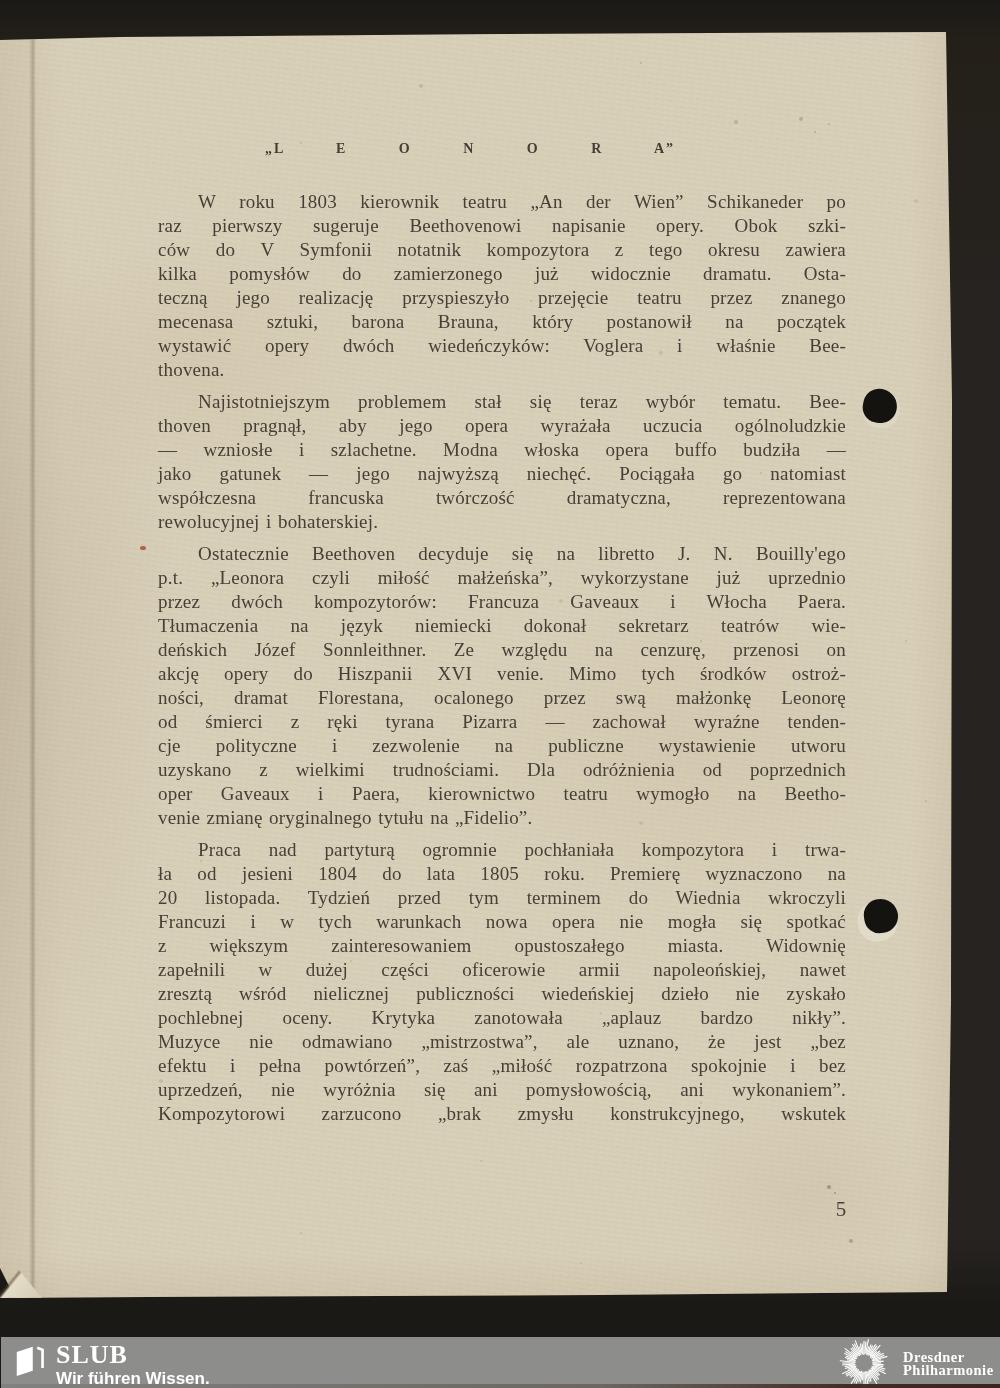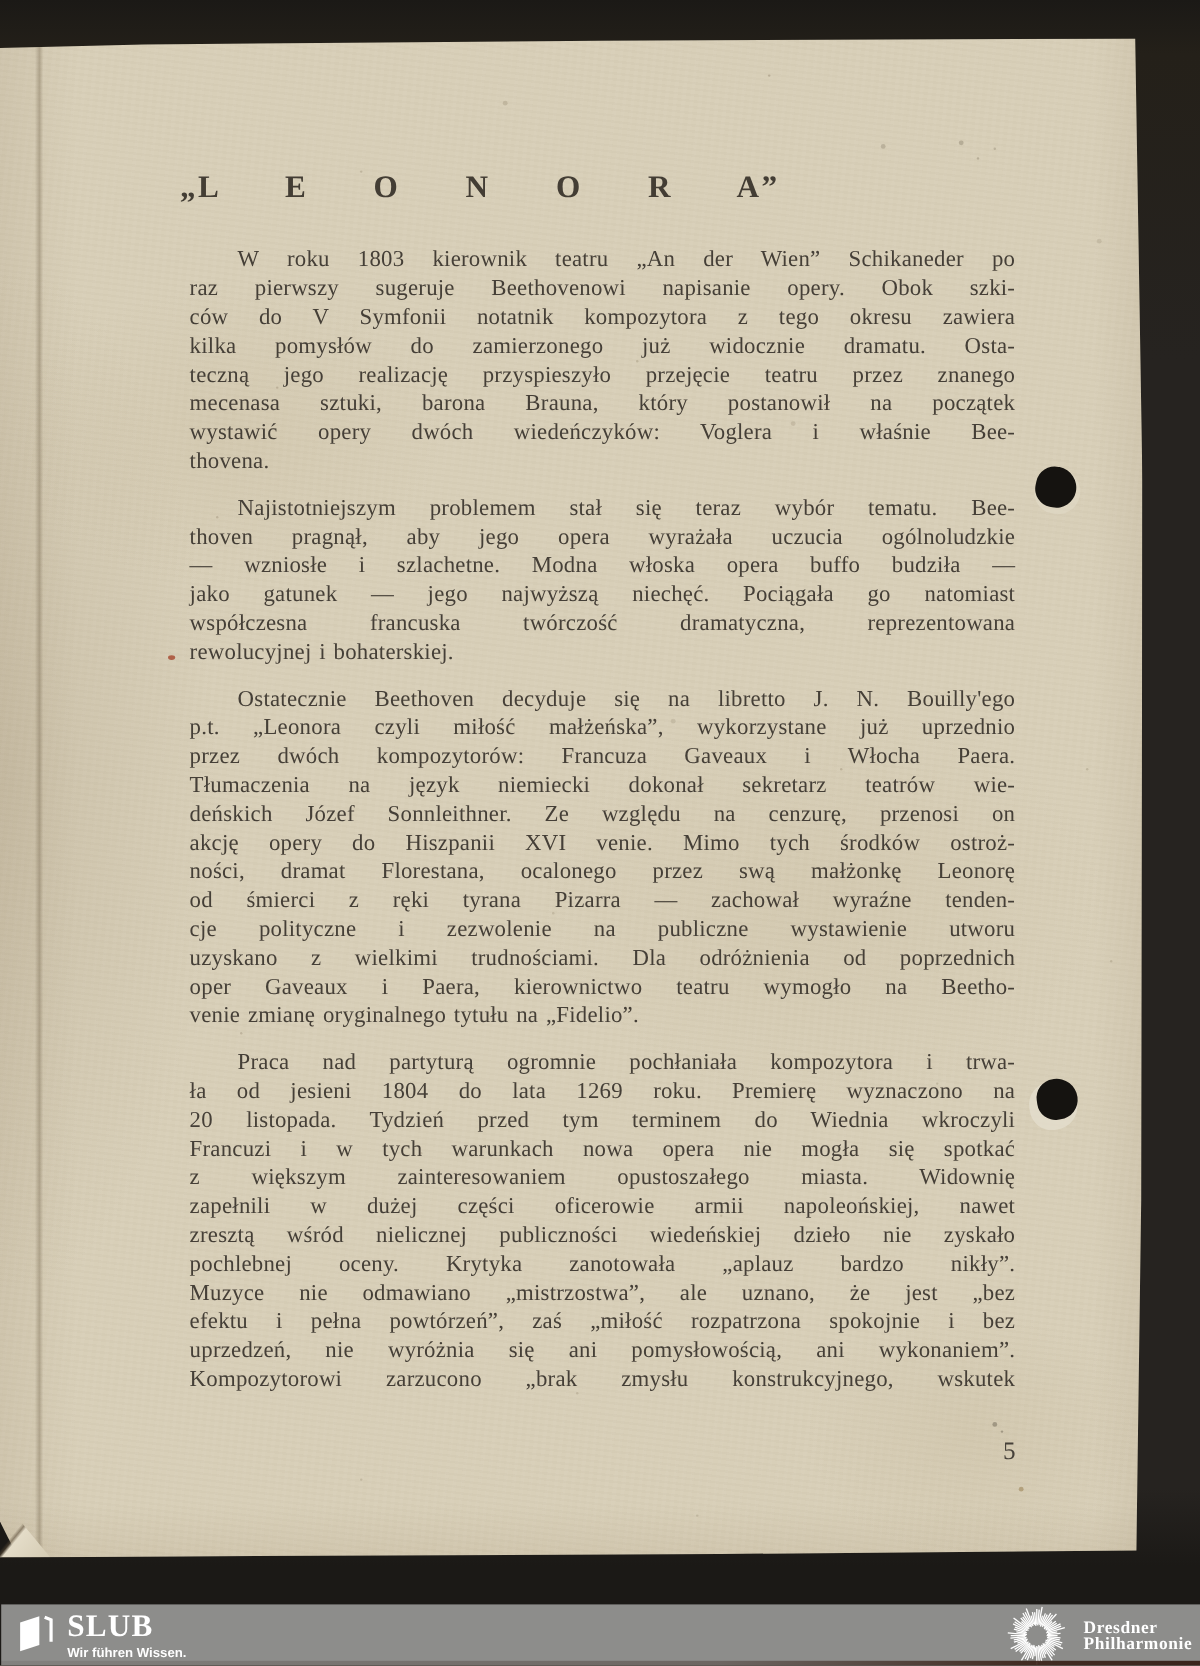--- a/index.html
+++ b/index.html
@@ -28,30 +28,30 @@
       linear-gradient(0deg, rgba(150,130,95,.12), rgba(0,0,0,0) 46px);
     clip-path:polygon(0px 40px,120px 37px,500px 34px,946px 32px,952px 400px,951px 1000px,947px 1292px,600px 1295px,150px 1297px,0px 1298px);
   }
   .crease{
     position:absolute;left:29px;top:36px;width:7px;height:1262px;
     background:linear-gradient(90deg, rgba(100,85,60,0), rgba(100,85,60,.32) 55%, rgba(100,85,60,0));
   }
   
   .title{
     position:absolute;left:150px;top:141px;width:640px;margin:0;
-    font-size:26px;font-weight:bold;color:#433d34;
-    letter-spacing:2px;word-spacing:46px;text-align:left;white-space:nowrap;
+    font-size:14px;font-weight:bold;color:#433d34;
+    letter-spacing:2px;word-spacing:46px;text-align:center;white-space:nowrap;
   }
   .textblock{position:absolute;left:158px;top:190px;width:688px;color:#453f37;}
   .para{margin:0 0 8px 0;}
   .line{
     font-size:19px;line-height:24px;letter-spacing:.2px;word-spacing:1.5px;
     text-align:justify;text-align-last:justify;
   }
-  .line.first{text-indent:40px;margin-top:15px;}
+  .line.first{text-indent:40px;}
   .line.lastfree{text-align-last:left;}
   .pagenum{position:absolute;left:828px;top:1197px;width:26px;text-align:center;
     font-size:21px;color:#46413a;}
   
   .hole{position:absolute;width:34px;height:34px;background:#151310;border-radius:47% 53% 50% 46%;}
   .hole1{left:863px;top:389px;transform:rotate(12deg);box-shadow:2px 3px 0 2px rgba(228,221,204,.45);}
   .hole2{left:864px;top:899px;transform:rotate(-8deg);box-shadow:-4px 5px 0 3px rgba(230,224,208,.7);}
   .fold-bl{
     position:absolute;left:0;top:1247px;width:42px;height:51px;
     background:linear-gradient(to bottom right, rgba(0,0,0,0) 44%, rgba(90,75,55,.55) 48%, #e4dcc8 52%, #d4cbb3 100%);
@@ -89,21 +89,21 @@
     position:absolute;left:1px;bottom:0;width:1000px;height:51px;background:#8d8d8b;
     font-family:"Liberation Sans","DejaVu Sans",sans-serif;
   }
   .bar::after{content:"";position:absolute;left:0;bottom:0;width:100%;height:4px;
     background:linear-gradient(90deg, rgba(40,25,18,.10) 0%, rgba(48,28,20,.35) 60%, rgba(58,34,24,.9) 85%, #3a241c 100%);}
   .slub{position:absolute;left:14px;top:4px;display:flex;align-items:flex-start;cursor:pointer;}
   .book{width:32px;height:34px;margin-top:3px;}
   .slub-text{margin-left:9px;color:#fff;}
   .slub-name{font-family:"Liberation Serif","DejaVu Serif",serif;font-weight:bold;
     font-size:26px;line-height:27px;letter-spacing:1px;}
-  .slub-tag{font-weight:bold;font-size:11px;line-height:15px;margin-top:3px;}
+  .slub-tag{font-weight:bold;font-size:17px;line-height:15px;margin-top:3px;}
   .phil{position:absolute;left:838px;top:0px;display:flex;align-items:center;cursor:pointer;}
   .burst{width:50px;height:50px;margin-top:1px;}
   .phil-text{margin-left:14px;color:#fff;font-family:"Liberation Serif","DejaVu Serif",serif;
     font-size:14.5px;line-height:13.5px;font-weight:600;letter-spacing:.5px;padding-top:3px;}
 </style>
 </head>
 <body>
 
 <div class="stage">
 
@@ -140,21 +140,21 @@
           <div class="line">akcję opery do Hiszpanii XVI venie. Mimo tych środków ostroż-</div>
           <div class="line">ności, dramat Florestana, ocalonego przez swą małżonkę Leonorę</div>
           <div class="line">od śmierci z ręki tyrana Pizarra — zachował wyraźne tenden-</div>
           <div class="line">cje polityczne i zezwolenie na publiczne wystawienie utworu</div>
           <div class="line">uzyskano z wielkimi trudnościami. Dla odróżnienia od poprzednich</div>
           <div class="line">oper Gaveaux i Paera, kierownictwo teatru wymogło na Beetho-</div>
           <div class="line lastfree">venie zmianę oryginalnego tytułu na „Fidelio”.</div>
         </div>
         <div class="para">
           <div class="line first">Praca nad partyturą ogromnie pochłaniała kompozytora i trwa-</div>
-          <div class="line">ła od jesieni 1804 do lata 1269 roku. Premierę wyznaczono na</div>
+          <div class="line">ła od jesieni 1804 do lata 1805 roku. Premierę wyznaczono na</div>
           <div class="line">20 listopada. Tydzień przed tym terminem do Wiednia wkroczyli</div>
           <div class="line">Francuzi i w tych warunkach nowa opera nie mogła się spotkać</div>
           <div class="line">z większym zainteresowaniem opustoszałego miasta. Widownię</div>
           <div class="line">zapełnili w dużej części oficerowie armii napoleońskiej, nawet</div>
           <div class="line">zresztą wśród nielicznej publiczności wiedeńskiej dzieło nie zyskało</div>
           <div class="line">pochlebnej oceny. Krytyka zanotowała „aplauz bardzo nikły”.</div>
           <div class="line">Muzyce nie odmawiano „mistrzostwa”, ale uznano, że jest „bez</div>
           <div class="line">efektu i pełna powtórzeń”, zaś „miłość rozpatrzona spokojnie i bez</div>
           <div class="line">uprzedzeń, nie wyróżnia się ani pomysłowością, ani wykonaniem”.</div>
           <div class="line">Kompozytorowi zarzucono „brak zmysłu konstrukcyjnego, wskutek</div>

